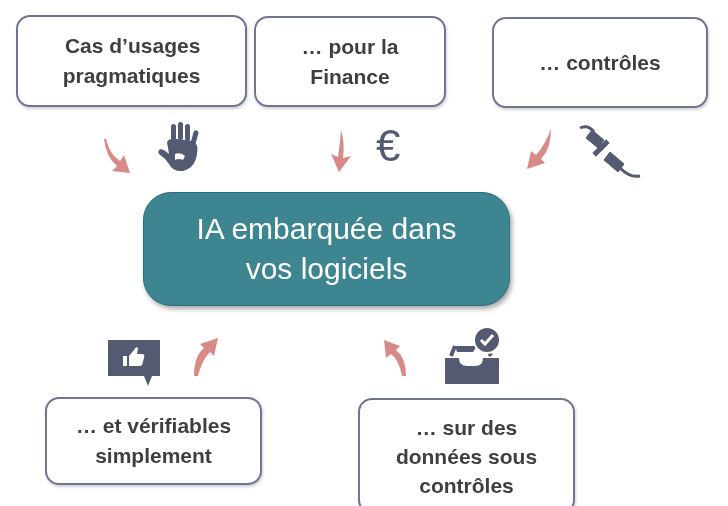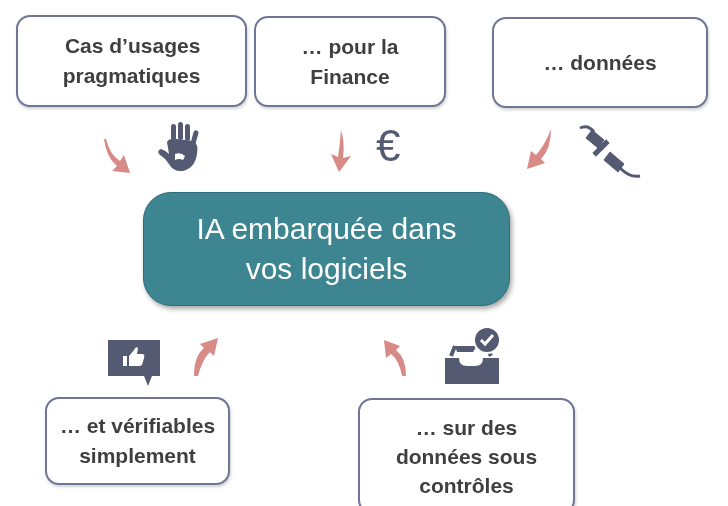--- a/index.html
+++ b/index.html
@@ -30,21 +30,21 @@
 
 <div class="box" style="left:16px; top:15px; width:231px; height:92px;text-align:right;">
   <span>Cas d’usages
 pragmatiques</span>
 </div>
 <div class="box" style="left:254px; top:16px; width:192px; height:91px;">
   <span>… pour la
 Finance</span>
 </div>
 <div class="box" style="left:492px; top:17px; width:216px; height:91px;">
-  <span>… données</span>
+  <span>… contrôles</span>
 </div>
 
 <svg class="arrow" style="left:100px; top:135px;" width="36" height="40" viewBox="0 0 36 40">
   <path d="M6 4 Q10 20 20 26 L24 20 L30 38 L12 36 L17 31 Q6 22 4 4 Z" fill="#d88a86"></path>
 </svg>
 <svg class="arrow" style="left:327px; top:128px;" width="28" height="46" viewBox="0 0 28 46">
   <path d="M14 2 Q18 14 16 30 L24 28 L12 44 L4 26 L11 29 Q13 16 14 2 Z" fill="#d88a86"></path>
 </svg>
 <svg class="arrow" style="left:525px; top:127px;" width="30" height="44" viewBox="0 0 30 44">
   <path d="M26 2 Q26 22 16 32 L20 36 L2 42 L6 24 L11 28 Q20 18 26 2 Z" fill="#d88a86"></path>
@@ -92,21 +92,21 @@
   <path d="M38 14 L42 18 L50 9" fill="none" stroke="#ffffff" stroke-width="3"></path>
 </svg>
 
 <svg class="arrow" style="left:190px; top:336px;" width="30" height="42" viewBox="0 0 30 42">
   <path d="M4 40 Q4 20 14 12 L10 8 L28 2 L24 20 L20 16 Q12 24 8 40 Z" fill="#d88a86"></path>
 </svg>
 <svg class="arrow" style="left:382px; top:336px;" width="30" height="42" viewBox="0 0 30 42">
   <path d="M24 40 Q24 22 14 14 L18 10 L2 4 L4 22 L9 18 Q17 24 20 40 Z" fill="#d88a86"></path>
 </svg>
 
-<div class="box" style="left:45px; top:397px; width:185px; height:88px;align-items:center;">
+<div class="box" style="left:45px; top:397px; width:217px; height:88px;align-items:center;">
   <span>… et vérifiables
 simplement</span>
 </div>
 <div class="box" style="left:358px; top:398px; width:217px; height:116px; line-height:29px;">
   <span>… sur des
 données sous
 contrôles</span>
 </div>
 
 </body></html>

